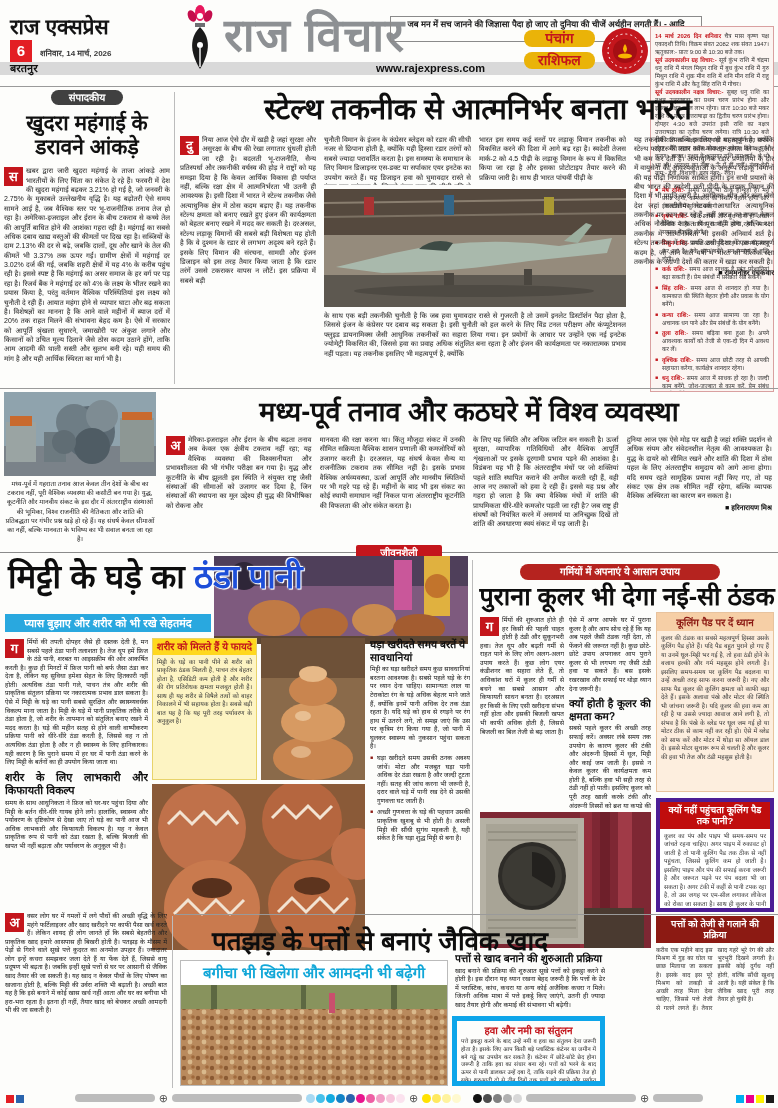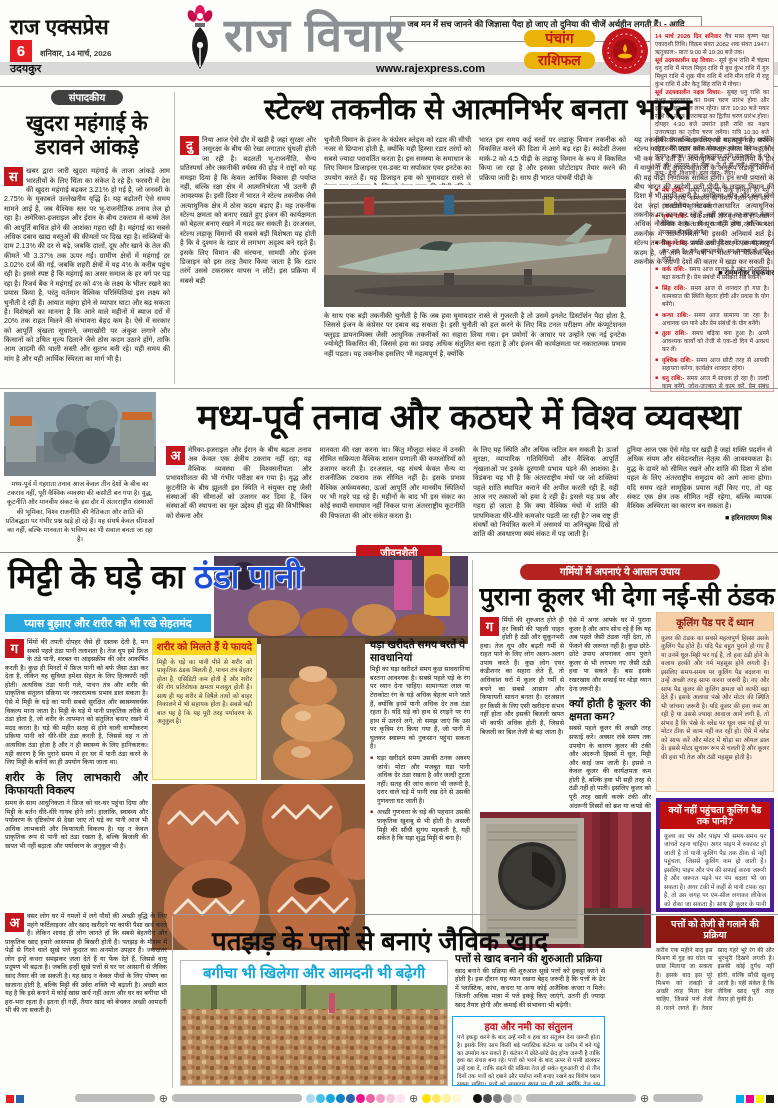--- a/index.html
+++ b/index.html
@@ -56,21 +56,21 @@
   .pad-box .pb-title { background:#f6cfa6; color:#8c1a13; font-weight:800; font-size:10px; text-align:center; padding:2px; }
   .pad-box .pb-body { padding:3px 4px; font-size:6.2px; line-height:1.37; text-align:justify; color:#333; }
   .red-box { border:4px solid #4c1d95; }
   .red-box .rb-title { background:#c00d0d; color:#fff; font-weight:800; font-size:9.5px; text-align:center; padding:2px 3px; line-height:1.2; }
   .red-box .rb-body { padding:3px 4px; font-size:6.2px; line-height:1.37; text-align:justify; color:#333; }
 
   
   .comp-head { font-size:26px; font-weight:800; color:#0d0d0d; text-align:center; }
   .photo-band-title { color:#12a7d8; font-weight:800; font-size:15px; text-align:center; line-height:24px; background:#fff; }
   .proc-title { font-weight:800; font-size:10.5px; color:#101010; line-height:1.2; margin-bottom:2px; }
-  .balance-box { border:1px solid #0ea5e9; padding:2px 4px 3px; }
+  .balance-box { border:5px solid #0ea5e9; padding:2px 4px 3px; }
   .balance-box .bb-title { color:#c4161c; font-weight:800; font-size:10px; text-align:center; margin-bottom:1px; }
   .melt-box .mb-title { background:#8c1a13; color:#fff; font-weight:800; font-size:9.5px; text-align:center; padding:2px 5px; line-height:1.2; }
   .melt-box .mb-body { font-size:6px; line-height:1.38; text-align:justify; color:#333; column-count:2; column-gap:5px; padding-top:3px; }
 
   
   .rash { border:1px solid #d9a0a0; background:#fcf5f2; padding:5px 4px; font-size:5.9px; line-height:1.36; color:#333; }
   .rash .lead { text-align:justify; }
   .rash b.red { color:#c4161c; }
   .rash-item { position:relative; padding-left:7px; margin-top:2.5px; text-align:justify; }
   .rash-item::before { content:"■"; position:absolute; left:0; top:0; color:#c4161c; font-size:5px; }
@@ -90,21 +90,21 @@
 
 <div id="page">
 
   <div class="abs" style="left:10px; top:12px;">
     <div class="paper-name">राज एक्सप्रेस</div>
   </div>
   <div class="abs pageno" style="left:10px; top:40px;">6</div>
   <div class="abs dateline" style="left:40px; top:47px;">शनिवार, 14 मार्च, 2026</div>
 
   <div class="abs gray-strip" style="left:0; top:62px; width:778px;"></div>
-  <div class="abs city" style="left:0; top:62px;">उदयकुर</div>
+  <div class="abs city" style="left:0; top:62px;">बरतनुर</div>
   <div class="abs site" style="left:376px; top:62px;">www.rajexpress.com</div>
 
   <svg class="abs" style="left:182px; top:3px;" width="36" height="72" viewBox="0 0 36 72">
     <ellipse cx="18" cy="10" rx="5" ry="8" fill="#e8175d"></ellipse>
     <ellipse cx="10" cy="13" rx="4" ry="6" fill="#c40e4c" transform="rotate(-25 10 13)"></ellipse>
     <ellipse cx="26" cy="13" rx="4" ry="6" fill="#c40e4c" transform="rotate(25 26 13)"></ellipse>
     <circle cx="18" cy="13" r="3" fill="#fff"></circle>
     <rect x="13" y="20" width="10" height="4" fill="#6d6e71"></rect>
     <path d="M18 24 C8 34 7 48 18 66 C29 48 28 34 18 24 Z" fill="#1a1a1a"></path>
     <circle cx="18" cy="42" r="3" fill="#fff"></circle>
@@ -247,21 +247,21 @@
           <rect x="40" y="40" width="22" height="30" fill="#6d7a80"></rect>
           <circle cx="85" cy="40" r="26" fill="#5d6b74"></circle>
           <circle cx="70" cy="30" r="18" fill="#6e7d85"></circle>
           <circle cx="98" cy="24" r="16" fill="#7e8c93"></circle>
           <circle cx="88" cy="54" r="18" fill="#4f5c64"></circle>
           <circle cx="60" cy="50" r="12" fill="#606d74"></circle>
         </svg>
         <div class="caption">मध्य-पूर्व में गहराता तनाव आज केवल तीन देशों के बीच का टकराव नहीं, पूरी वैश्विक व्यवस्था की कसौटी बन गया है। युद्ध, कूटनीति और मानवीय संकट के इस दौर में अंतरराष्ट्रीय संस्थाओं की भूमिका, विश्व राजनीति की नैतिकता और शांति की प्रतिबद्धता पर गंभीर प्रश्न खड़े हो रहे हैं। यह संघर्ष केवल सीमाओं का नहीं, बल्कि मानवता के भविष्य का भी सवाल बनता जा रहा है।</div>
       </div>
       <div style="width:606px;">
-        <div class="big-head" style="font-size:35px;text-align:center;">मध्य-पूर्व तनाव और कठघरे में विश्व व्यवस्था</div>
+        <div class="big-head" style="font-size:27px;text-align:center;">मध्य-पूर्व तनाव और कठघरे में विश्व व्यवस्था</div>
         <div class="cols" style="margin-top:6px; height:112px;">
           <div class="body-txt just clip" style="width:146px;">
             <span class="dcap">अ</span><span>मेरिका-इजराइल और ईरान के बीच बढ़ता तनाव अब केवल एक क्षेत्रीय टकराव नहीं रहा; यह वैश्विक व्यवस्था की विश्वसनीयता और प्रभावशीलता की भी गंभीर परीक्षा बन गया है। युद्ध और कूटनीति के बीच झूलती इस स्थिति ने संयुक्त राष्ट्र जैसी संस्थाओं की सीमाओं को उजागर कर दिया है, जिन संस्थाओं की स्थापना का मूल उद्देश्य ही युद्ध की विभीषिका को रोकना और</span>
           </div>
           <div class="body-txt just clip" style="width:146px;">मानवता की रक्षा करना था। किंतु मौजूदा संकट में उनकी सीमित सक्रियता वैश्विक शासन प्रणाली की कमजोरियों को उजागर करती है। दरअसल, यह संघर्ष केवल सैन्य या राजनीतिक टकराव तक सीमित नहीं है। इसके प्रभाव वैश्विक अर्थव्यवस्था, ऊर्जा आपूर्ति और मानवीय स्थितियों पर भी गहरे पड़ रहे हैं। महीनों के बाद भी इस संकट का कोई स्थायी समाधान नहीं निकल पाना अंतरराष्ट्रीय कूटनीति की विफलता की ओर संकेत करता है।</div>
           <div class="body-txt just clip" style="width:146px;">के लिए यह स्थिति और अधिक जटिल बन सकती है। ऊर्जा सुरक्षा, व्यापारिक गतिविधियों और वैश्विक आपूर्ति शृंखलाओं पर इसके दूरगामी प्रभाव पड़ने की आशंका है। विडंबना यह भी है कि अंतरराष्ट्रीय मंचों पर जो शक्तियां पहले शांति स्थापित कराने की अपील करती रही हैं, वही आज नए तकाजों को हवा दे रही हैं। इससे यह प्रश्न और गहरा हो जाता है कि क्या वैश्विक मंचों में शांति की प्राथमिकता धीरे-धीरे कमजोर पड़ती जा रही है? जब राष्ट्र ही संघर्षों को नियंत्रित करने में असमर्थ या अनिच्छुक दिखें तो शांति की अवधारणा स्वयं संकट में पड़ जाती है।</div>
           <div class="body-txt just clip" style="width:146px;">
             <span>दुनिया आज एक ऐसे मोड़ पर खड़ी है जहां शक्ति प्रदर्शन से अधिक संयम और संवेदनशील नेतृत्व की आवश्यकता है। युद्ध के दायरे को सीमित रखने और शांति की दिशा में ठोस पहल के लिए अंतरराष्ट्रीय समुदाय को आगे आना होगा। यदि समय रहते सामूहिक प्रयास नहीं किए गए, तो यह संकट एक क्षेत्र तक सीमित नहीं रहेगा, बल्कि व्यापक वैश्विक अस्थिरता का कारण बन सकता है।</span>
             <span class="byline">■ हरिनारायण मिश्र</span>
           </div>

